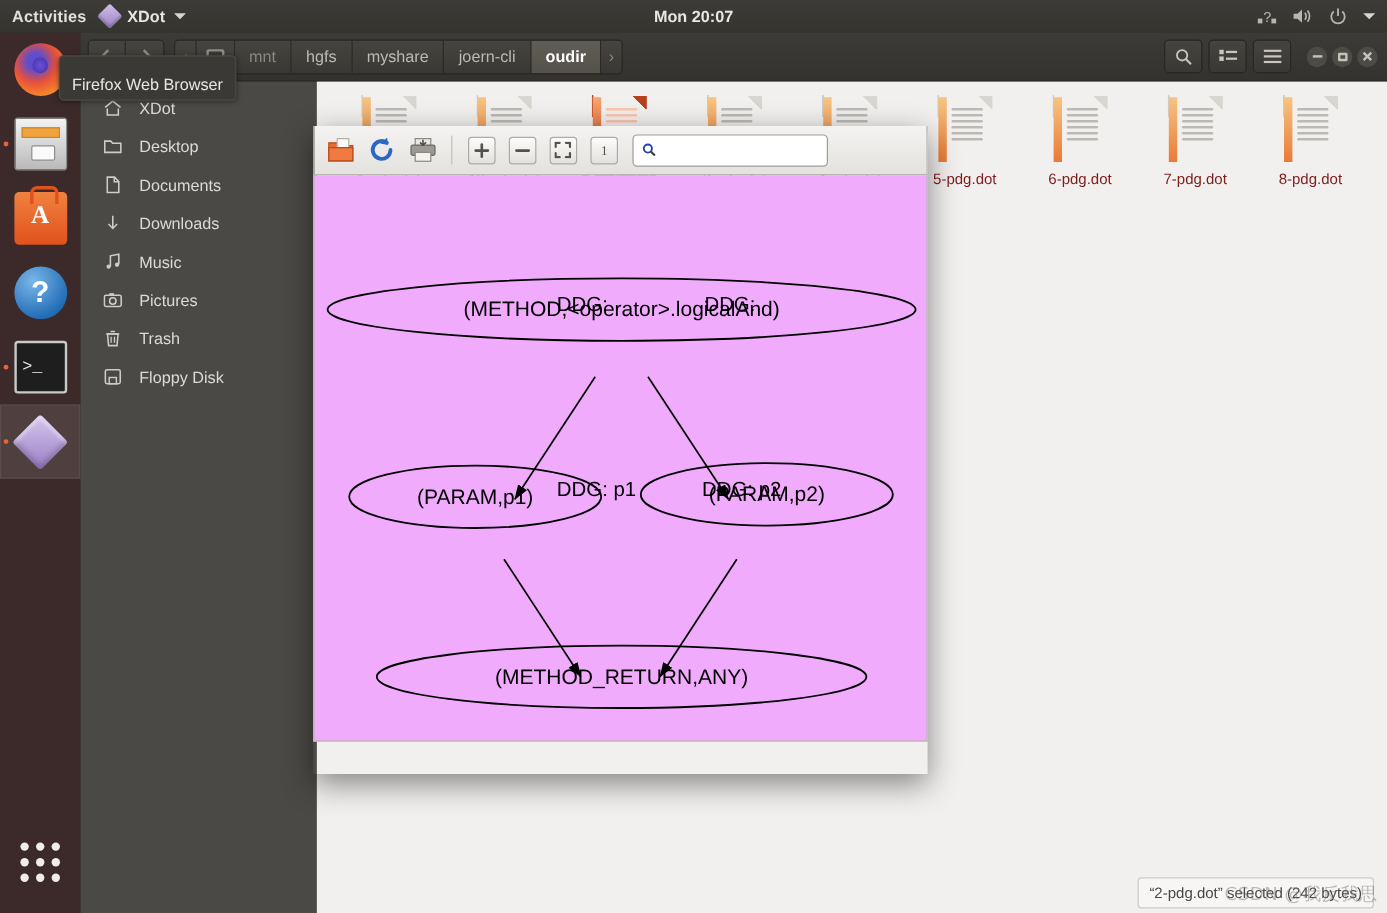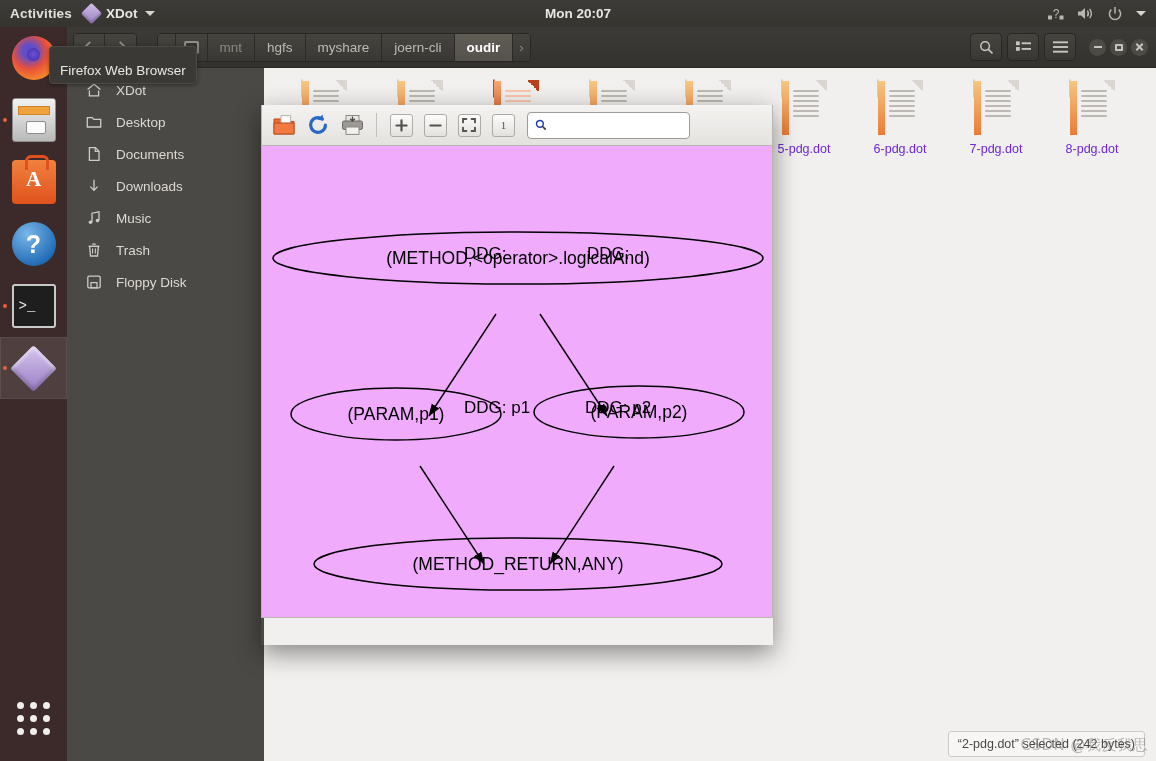--- a/index.html
+++ b/index.html
@@ -80,21 +80,21 @@
   #apps-grid { position:absolute; bottom: 14px; left:0; width:67px; height:58px;
     display:flex; align-items:center; justify-content:center; cursor:pointer; }
   .grid-wrap { display:grid; grid-template-columns: repeat(3, 7px); grid-gap: 6px; }
   .grid-wrap i { display:block; width:7px;height:7px;border-radius:50%; background:#efeeed; }
 
   
   #nautilus { position:absolute; left:67px; top:27px; width:1089px; height:734px; z-index:10; }
   #naut-header {
     height: 41px; background: linear-gradient(to bottom,#3d3b37,#34322e);
     border-bottom: 1px solid #2a2825;
-    display:flex; align-items:center; padding: 0 6px; gap:17px;
+    display:flex; align-items:center; padding: 0 6px; gap:5px;
   }
   .nav-group { display:flex; border:1px solid #282723; border-radius:4px; overflow:hidden; }
   .nav-btn { width:31px; height:27px; background: linear-gradient(to bottom,#46443f,#3a3834);
     display:flex;align-items:center;justify-content:center; cursor:pointer;
     border-right:1px solid #2b2a26; }
   .nav-btn:last-child { border-right:none; }
   .chev { width:9px;height:9px;border-top:2px solid #8f8c86; border-right:2px solid #8f8c86; }
   .chev.left { transform: rotate(-135deg); }
   .chev.right { transform: rotate(45deg); }
 
@@ -144,21 +144,21 @@
   .doc-page.sel { background: linear-gradient(to bottom,#ef6637 0%,#e04f21 100%); border-color:#c94a1f; }
   .doc-spine { position:absolute; left:1px; top:1px; width:7px; height:54px;
     background: linear-gradient(to bottom,#f6c583,#ea7a36); }
   .doc-page.sel ~ .doc-spine { background: linear-gradient(to bottom,#f5a870,#d23f13); }
   .doc-lines { position:absolute; left:12px; top:10px; width:26px; }
   .doc-lines i { display:block; height:2px; background:#bcb9b4; margin-bottom:3px; border-radius:1px; }
   .doc-ic.sel .doc-lines i { background:#fbc5ad; }
   .doc-fold { position:absolute; right:0; top:0; width:13px;height:11px;
     background: linear-gradient(225deg,#d9d6d1 50%, transparent 50%); }
   .doc-ic.sel .doc-fold { background: linear-gradient(225deg,#b8401a 50%, transparent 50%); }
-  .file-label { margin-top:6px; font-size:12.5px; color:#6d28d9; text-align:center; white-space:nowrap; }
+  .file-label { margin-top:6px; font-size:12.5px; color:#7f1d1d; text-align:center; white-space:nowrap; }
   .file-cell.selected .file-label { background:#cf5827; color:#fff; border-radius:3px; padding:1px 5px; }
 
   #statusbar {
     position:absolute; right: 11px; bottom: 4px;
     background:#f7f6f5; border:1px solid #cdcac5; border-radius:3px;
     padding: 5px 9px; font-size:12.5px; color:#4a4844; white-space:nowrap;
   }
   #watermark { position:absolute; right: 8px; bottom: 6px; font-size:15px;
     color: rgba(110,110,110,.45); letter-spacing:.5px; pointer-events:none;
     font-family:"DejaVu Sans", sans-serif; }
@@ -320,20 +320,30 @@
           <span class="side-ic">
             <svg width="16" height="16" viewBox="0 0 16 16">
                 <path d="M6 12V3.2l7-1.4v8.5" fill="none" stroke="#cfccc6" stroke-width="1.3"></path>
                 <circle cx="4.5" cy="12.2" r="1.8" fill="#cfccc6"></circle>
                 <circle cx="11.5" cy="10.6" r="1.8" fill="#cfccc6"></circle>
               </svg>
           </span>
           <span>Music</span>
         </div>
 
+        <div class="side-item">
+          <span class="side-ic">
+            <svg width="16" height="16" viewBox="0 0 16 16">
+                <rect x="1" y="4" width="14" height="9.4" rx="1.4" fill="none" stroke="#cfccc6" stroke-width="1.3"></rect>
+                <circle cx="8" cy="8.8" r="2.7" fill="none" stroke="#cfccc6" stroke-width="1.3"></circle>
+                <rect x="5" y="2.3" width="4" height="2" fill="#cfccc6"></rect>
+              </svg>
+          </span>
+          <span>Pictures</span>
+        </div>
 
 
         <div class="side-item">
           <span class="side-ic">
             <svg width="16" height="16" viewBox="0 0 16 16">
                 <path d="M3.6 4.4h8.8l-.9 9.6H4.5z" fill="none" stroke="#cfccc6" stroke-width="1.3"></path>
                 <path d="M2.6 4.3h10.8M6.2 2.2h3.6" stroke="#cfccc6" stroke-width="1.3"></path>
                 <path d="M6.6 6.6v5M9.4 6.6v5" stroke="#cfccc6" stroke-width="1.1"></path>
               </svg>
           </span>

